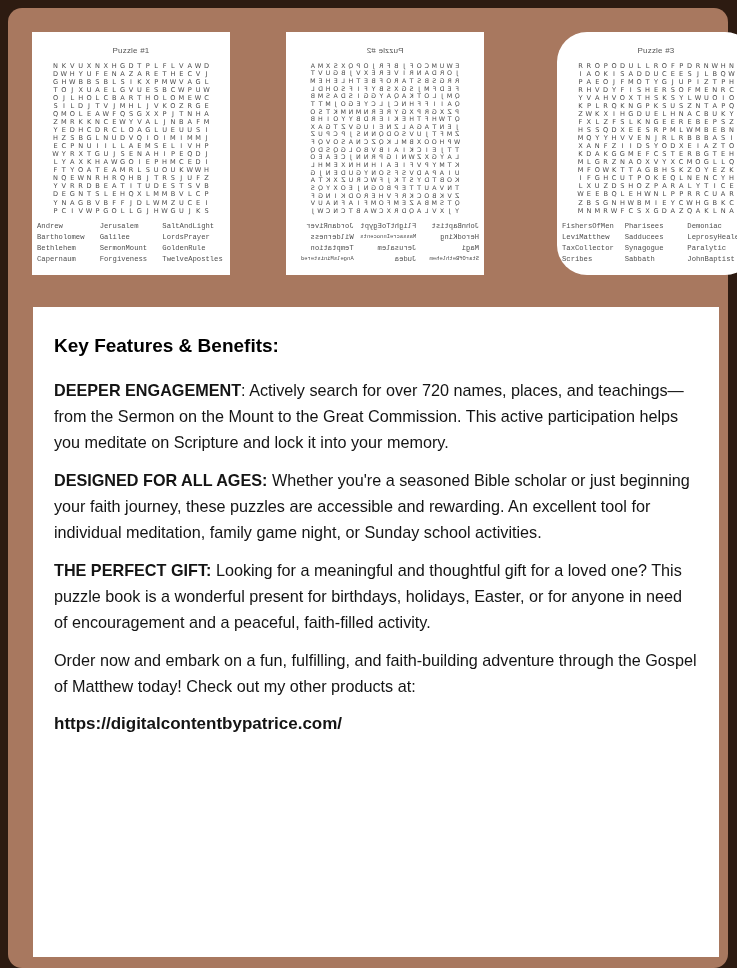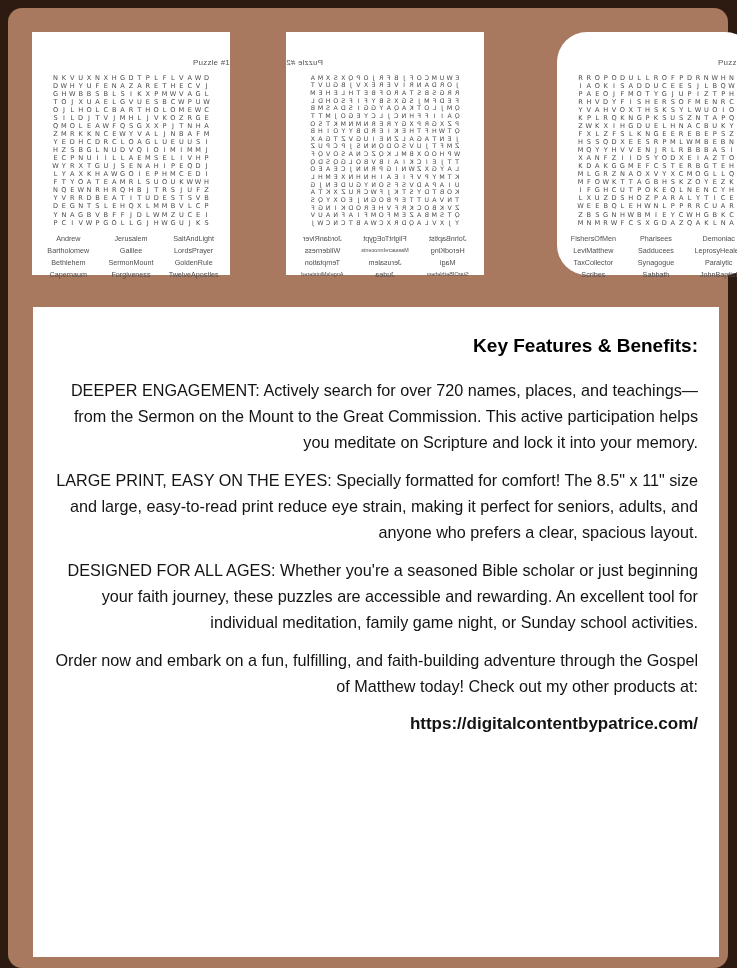--- a/index.html
+++ b/index.html
@@ -21,59 +21,59 @@
     position:absolute;top:24px;
     width:198px;height:243px;
     background:#ffffff;
   }
   .puzzle-card.p1{left:24px;}
   .puzzle-card.p2{left:278px;}
   .puzzle-card.p3{left:549px;border-radius:30px;}
   .puzzle-inner{width:100%;height:100%;}
   .puzzle-inner.mirrored{transform:scaleX(-1);}
   .puzzle-title{
-    padding-top:26px;
-    text-align:right;
+    padding-top:14px;
+    text-align:center;
     font-size:8px;font-weight:500;color:#555;
     letter-spacing:.2px;
   }
   .grid{margin-top:7px;}
   .grow{display:flex;justify-content:center;height:8.05px;align-items:center;}
   .grow span{
     width:8.4px;text-align:center;
     font-family:"DejaVu Sans",sans-serif;
     font-size:6.6px;font-weight:500;line-height:1;color:#4a4a4a;
   }
   .grid.cols20 .grow{height:7.65px;}
   .grid.cols20 .grow span{width:7.6px;font-size:6.3px;}
   .words{
     display:grid;grid-template-columns:1fr 1fr 1fr;
     margin-top:7px;row-gap:3px;padding:0 5px;
   }
   .word{
-    font-size:7.2px;color:#4f4f4f;text-align:center;align-self:center;
-    font-family:Liberation Sans, sans-serif;
+    font-size:7.2px;color:#4f4f4f;text-align:left;align-self:center;
+    font-family:Liberation Mono, monospace;
   }
   .word.small{font-size:5.5px;}
   
   .features-card{
     position:absolute;left:25px;top:299px;
     width:686px;height:650px;
     background:#ffffff;
     box-sizing:border-box;
     padding:26px 21px 0;
-    text-align:right;
+    text-align:left;
     font-size:16.2px;line-height:26px;color:#141414;
   }
   .features-card h2{
     font-size:19px;font-weight:800;color:#000;
     margin:0 0 18px;line-height:26px;
   }
   .feat{margin:0 0 12px;}
-  .feat b{font-weight:400;}
+  .feat b{font-weight:700;}
   .url{font-weight:800;font-size:17px;margin-top:0;}
 </style>
 </head>
 <body>
 
 <div class="board">
 
   <section class="puzzle-card p1">
     <div class="puzzle-inner">
       <div class="puzzle-title">Puzzle #1</div>
@@ -1375,20 +1375,20 @@
           <span class="word">Sabbath</span>
           <span class="word">JohnBaptist</span>
         </div>
     </div>
   </section>
 
   <section class="features-card">
     <h2>Key Features &amp; Benefits:</h2>
     <div>
         <p class="feat"><b>DEEPER ENGAGEMENT</b>: Actively search for over 720 names, places, and teachings—from the Sermon on the Mount to the Great Commission. This active participation helps you meditate on Scripture and lock it into your memory.</p>
-        <p class="feat"><b>LARGE PRINT, EASY ON THE EYES:</b> Specially formatted for comfort! The 8.5" x 11" size and large, easy-to-read print reduce eye strain, making it perfect for seniors, adults, and anyone who prefers a clear, spacious layout.</p>
         <p class="feat"><b>DESIGNED FOR ALL AGES:</b> Whether you're a seasoned Bible scholar or just beginning your faith journey, these puzzles are accessible and rewarding. An excellent tool for individual meditation, family game night, or Sunday school activities.</p>
+        <p class="feat"><b>THE PERFECT GIFT:</b> Looking for a meaningful and thoughtful gift for a loved one? This puzzle book is a wonderful present for birthdays, holidays, Easter, or for anyone in need of encouragement and a peaceful, faith-filled activity.</p>
         <p class="feat">Order now and embark on a fun, fulfilling, and faith-building adventure through the Gospel of Matthew today! Check out my other products at:</p>
       </div>
     <div class="url">https://digitalcontentbypatrice.com/</div>
   </section>
 
 </div>
 
 </body></html>

